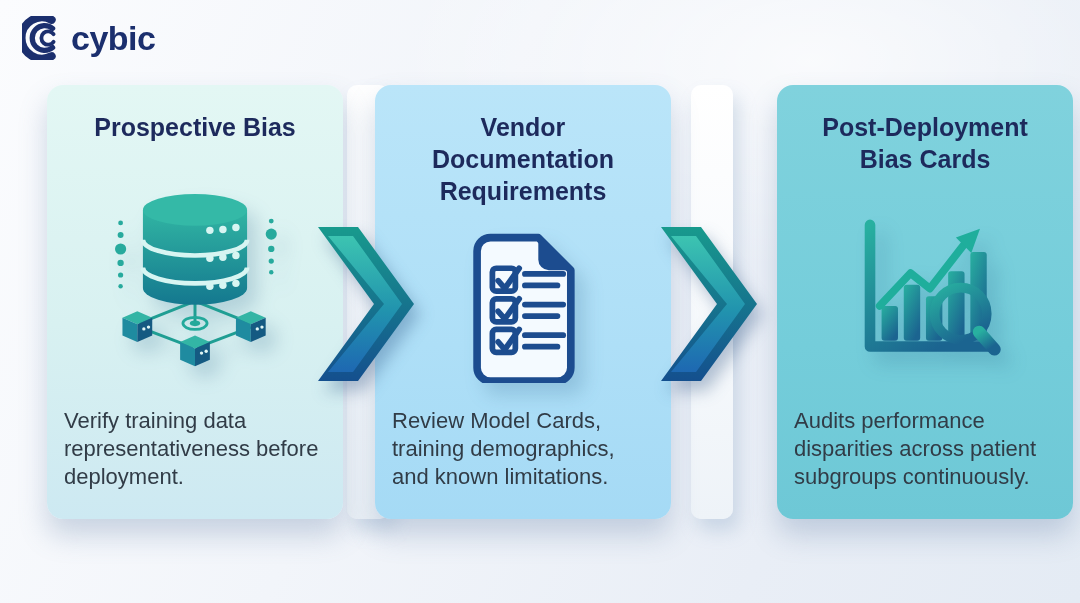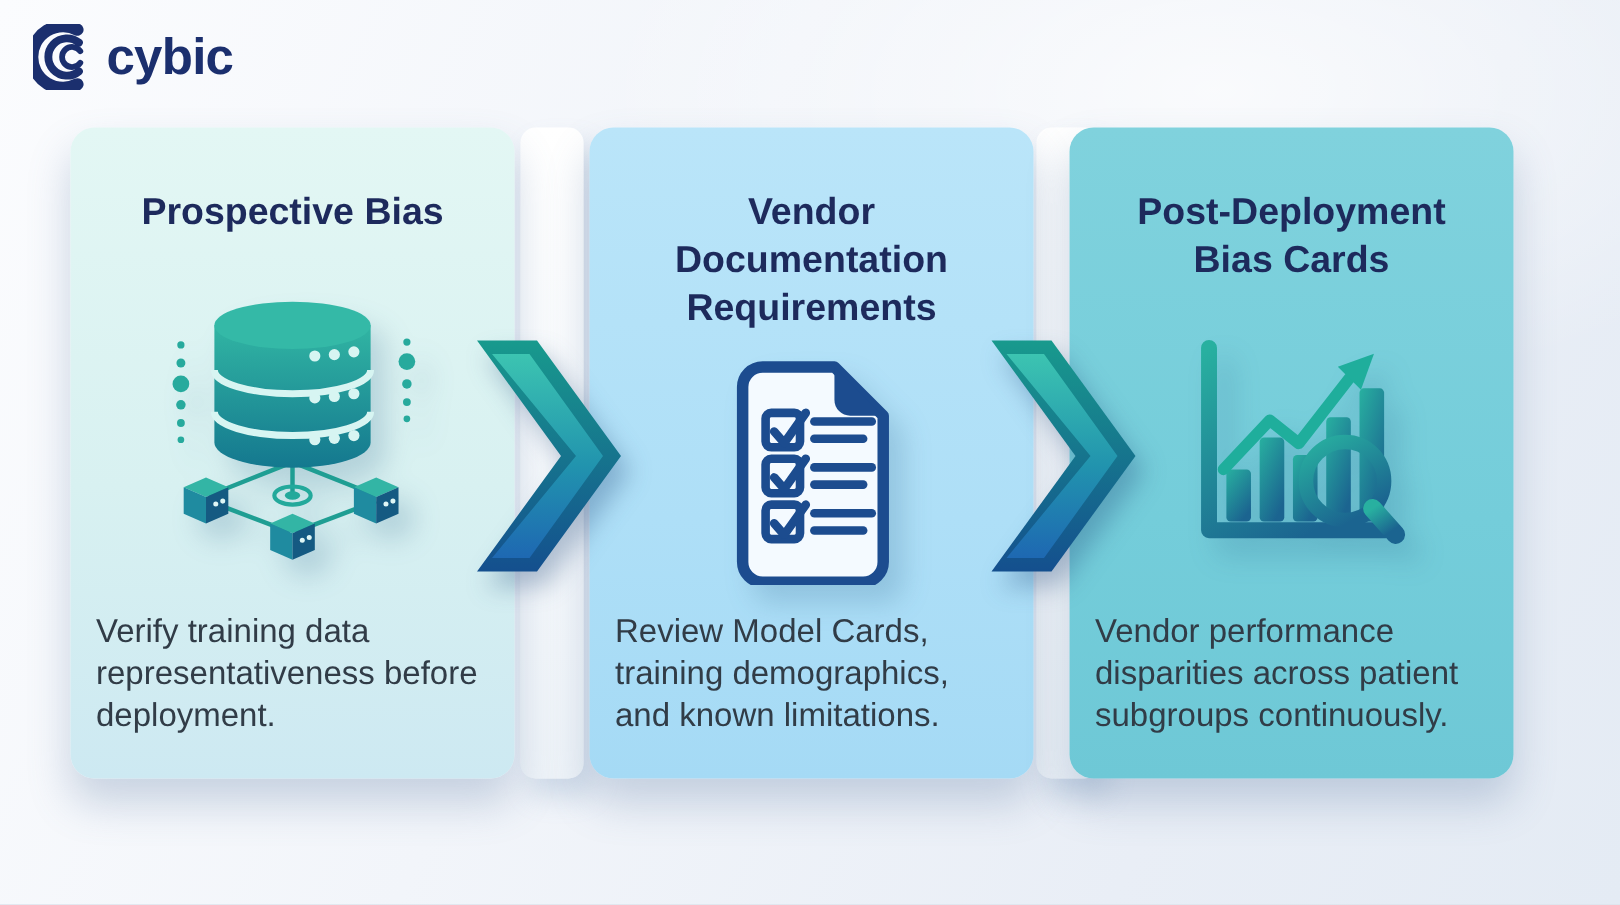--- a/index.html
+++ b/index.html
@@ -24,23 +24,23 @@
     box-shadow:6px 12px 18px rgba(120,150,185,.28);z-index:1;
   }
   .strip1{left:347px;} .strip2{left:691px;}
   
   .card{
     position:absolute;top:85px;width:296px;height:434px;border-radius:16px;
     display:flex;flex-direction:column;align-items:center;z-index:2;
     box-shadow:0 16px 28px rgba(95,125,165,.30);
   }
   .card1{left:47px;background:linear-gradient(180deg,#e3f7f4 0%,#d8f1f1 55%,#cde9f2 100%);}
-  .card2{left:393px;background:linear-gradient(180deg,#bae5f9 0%,#aedff7 60%,#a5daf5 100%);}
-  .card3{left:713px;background:linear-gradient(180deg,#80d2dd 0%,#74cdda 60%,#6ec8d6 100%);}
-  .card-title{margin:40px 10px 0;text-align:center;font-weight:700;font-size:25px;line-height:1.28;color:#1d2a5c;}
+  .card2{left:375px;background:linear-gradient(180deg,#bae5f9 0%,#aedff7 60%,#a5daf5 100%);}
+  .card3{left:777px;background:linear-gradient(180deg,#80d2dd 0%,#74cdda 60%,#6ec8d6 100%);}
+  .card-title{margin:26px 10px 0;text-align:center;font-weight:700;font-size:25px;line-height:1.28;color:#1d2a5c;}
   .card-title span{display:block;}
   .icon-wrap{flex:1;display:flex;align-items:center;justify-content:center;width:100%;}
   .icon-wrap svg{filter:drop-shadow(10px 12px 9px rgba(35,90,130,.20));}
   .card-desc{margin:0 16px 28px;max-width:262px;font-size:22px;line-height:1.28;color:#313c47;}
   
   .chevron{
     position:absolute;top:225px;width:100px;height:158px;z-index:5;
     filter:drop-shadow(6px 10px 8px rgba(30,70,120,.32));
   }
   .chev1{left:316px;} .chev2{left:659px;}
@@ -202,21 +202,21 @@
           <rect x="109" y="60" width="17" height="72" rx="3"></rect>
           <rect x="132" y="40" width="17" height="92" rx="3"></rect>
         </g>
         <path d="M28,12 V138 H150" fill="none" stroke="url(#gTealDeep)" stroke-width="11" stroke-linecap="round" stroke-linejoin="round"></path>
         <path d="M38,96 L70,62 L90,78 L125,33" fill="none" stroke="#1fae9c" stroke-width="8" stroke-linecap="round" stroke-linejoin="round"></path>
         <polygon points="142,16 133,41 117,25" fill="#1fae9c"></polygon>
         <circle cx="122" cy="104" r="27" fill="none" stroke="url(#gTealDeep)" stroke-width="10"></circle>
         <line x1="141" y1="123" x2="157" y2="141" stroke="url(#gTealDeep)" stroke-width="13" stroke-linecap="round"></line>
       </svg>
     </div>
-    <p class="card-desc">Vendor performance disparities across patient subgroups continuously.</p>
+    <p class="card-desc">Audits performance disparities across patient subgroups continuously.</p>
   </section>
 
   <svg class="chevron chev1" viewBox="0 0 100 158">
     <polygon points="2,2 42,2 98,79 42,156 2,156 58,79" fill="url(#gChevOuter)"></polygon>
     <polygon points="12,11 37,11 86,79 37,147 12,147 68,79" fill="url(#gChevInner)"></polygon>
   </svg>
   <svg class="chevron chev2" viewBox="0 0 100 158">
     <polygon points="2,2 42,2 98,79 42,156 2,156 58,79" fill="url(#gChevOuter)"></polygon>
     <polygon points="12,11 37,11 86,79 37,147 12,147 68,79" fill="url(#gChevInner)"></polygon>
   </svg>

